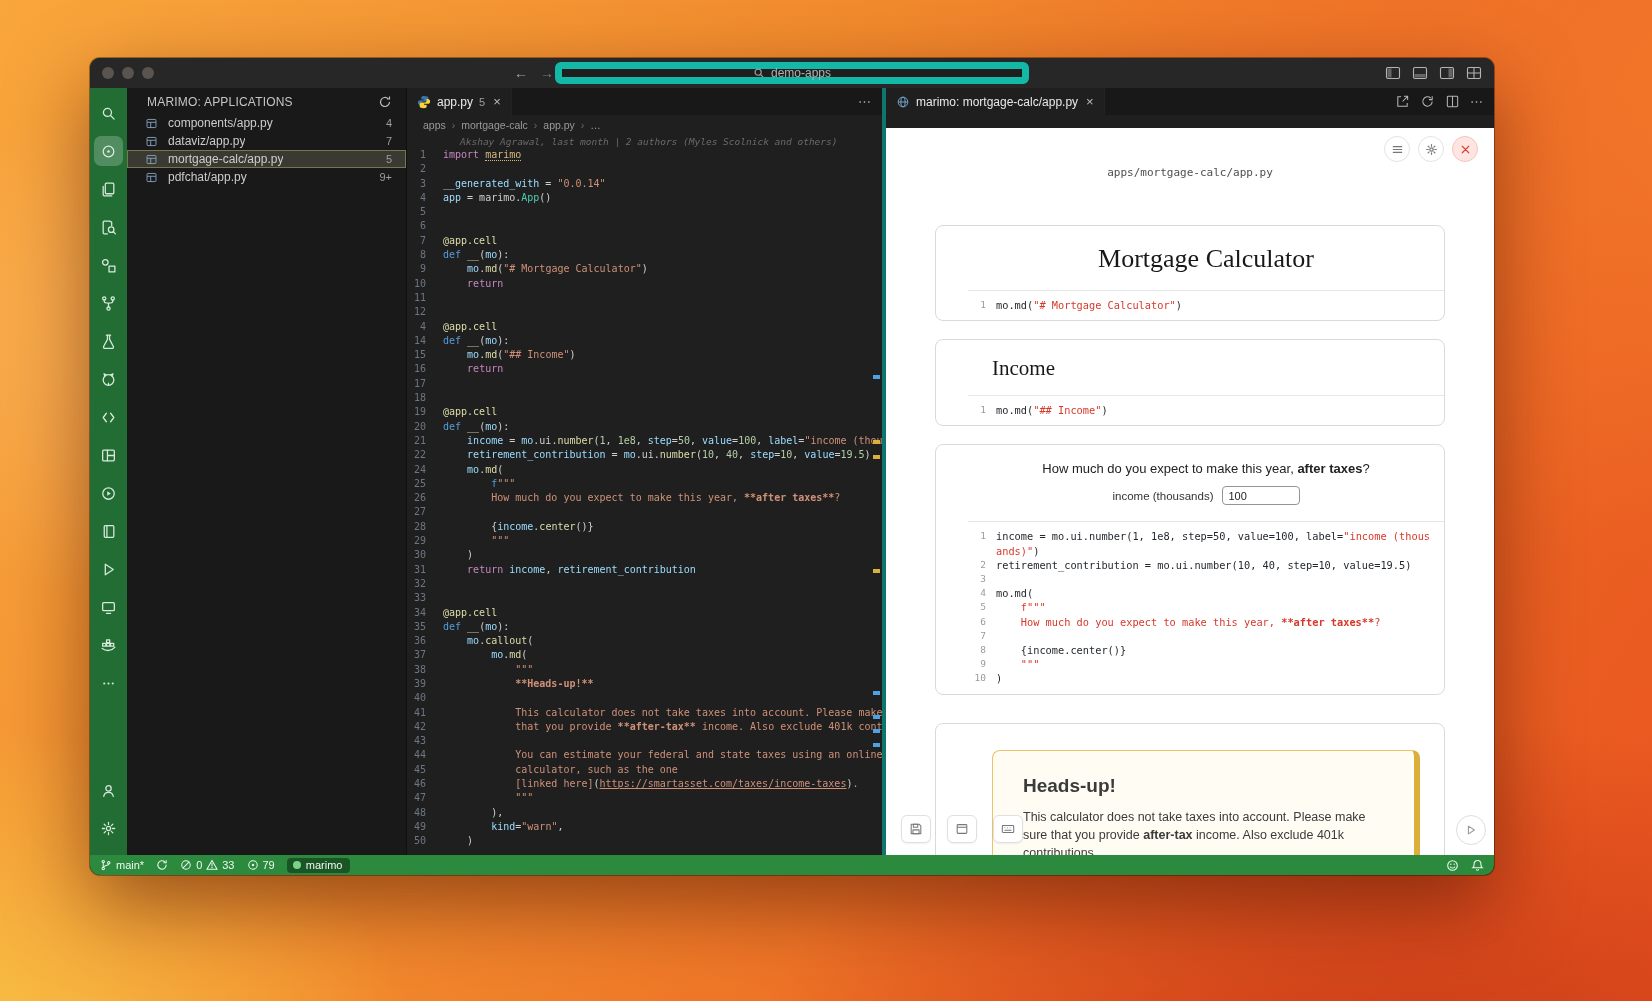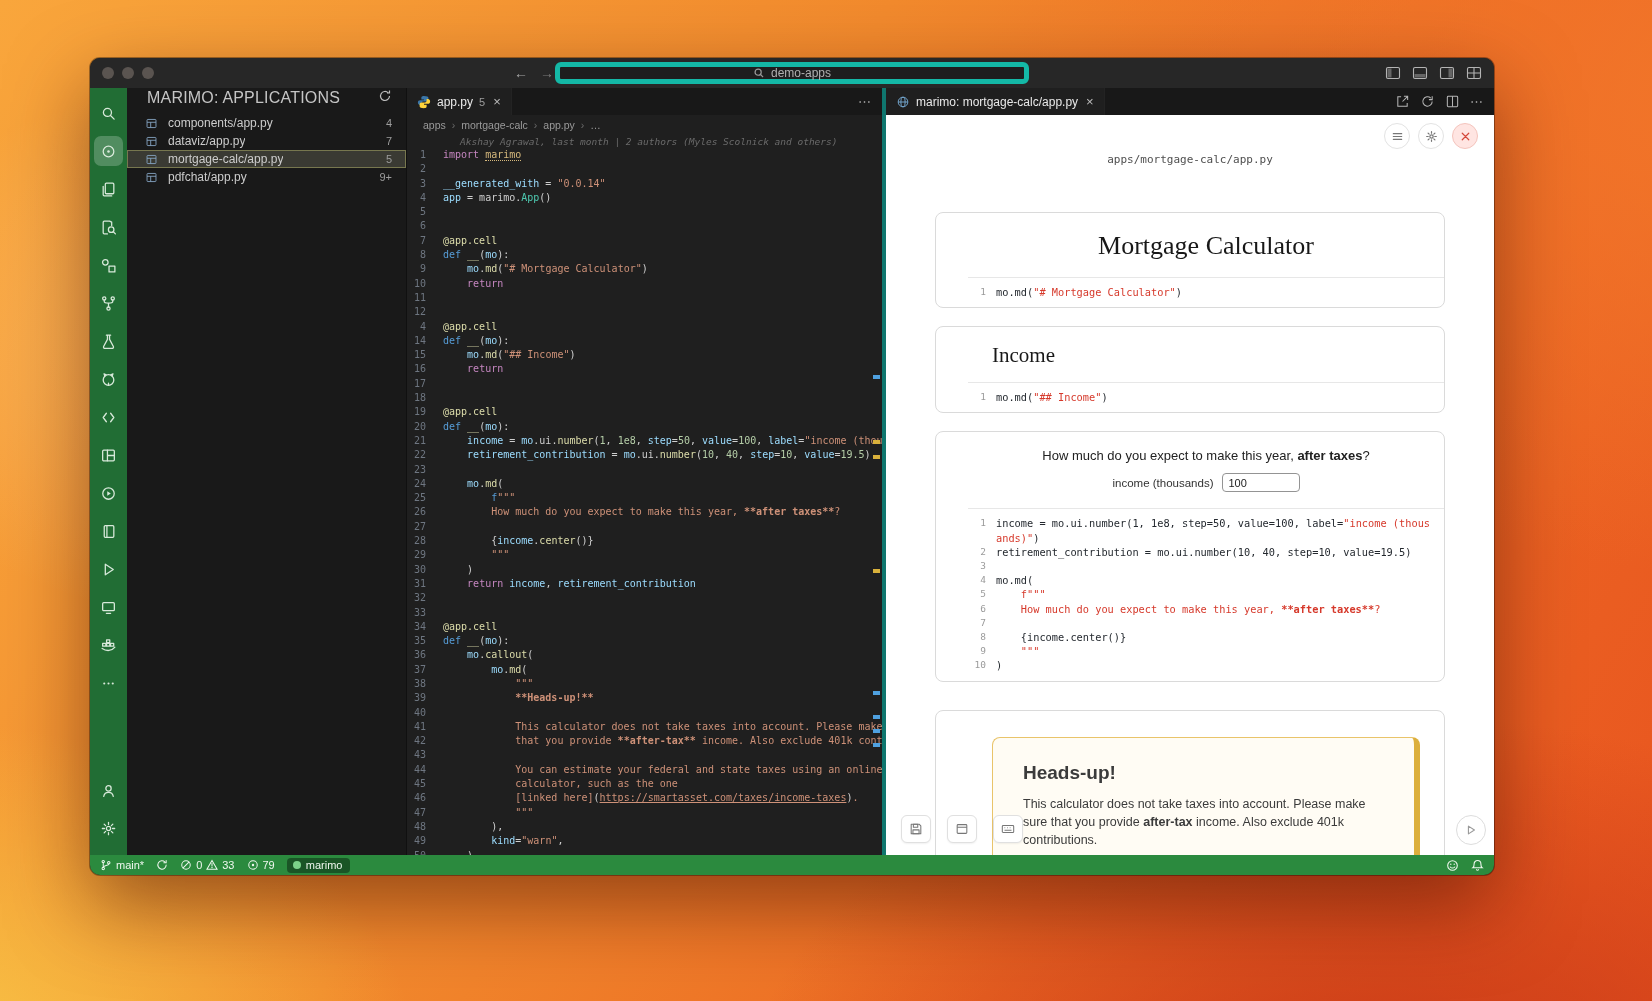--- a/index.html
+++ b/index.html
@@ -15,21 +15,21 @@
   .window { position:absolute; left:90px; top:58px; width:1404px; height:817px;
     border-radius:10px; overflow:hidden; display:flex; flex-direction:column;
     background:#1f1f1f; box-shadow:0 30px 80px rgba(60,10,0,.5), 0 0 0 1px rgba(0,0,0,.35); }
 
   
   .titlebar { height:30px; flex:none; background:#272727; position:relative; display:flex; align-items:center; }
   .traffic { position:absolute; left:12px; top:9px; display:flex; gap:8px; }
   .tl { width:12px; height:12px; border-radius:50%; background:#5a5450; }
   .navarrows { position:absolute; left:424px; top:0; height:30px; display:flex; align-items:center; gap:12px; color:#a8a8a8; font-size:14px; }
   .navarrows .fwd { color:#7c7c7c; }
-  .tsearch { margin:0 auto; width:474px; height:22px; background:#1e1e1e; border:5px solid #14b8a6; border-radius:6px;
+  .tsearch { margin:0 auto; width:474px; height:22px; background:#1e1e1e; border:7px solid #14b8a6; border-radius:6px;
     color:#b0b0b0; font-size:12px; display:flex; align-items:center; justify-content:center; gap:6px; }
   .tsearch svg { width:12px; height:12px; fill:none; stroke:#9a9a9a; stroke-width:1.4; }
   .tb-icons { position:absolute; right:12px; top:7px; display:flex; gap:11px; }
   .tb-icons svg { width:16px; height:16px; fill:none; stroke:#b4b4b4; stroke-width:1.1; }
   .tb-icons .pane-fill { fill:#b4b4b4; opacity:.45; stroke:none; }
 
   
   .main { flex:1; display:flex; min-height:0; }
 
   
@@ -37,21 +37,21 @@
   .ai { width:37px; height:38px; display:flex; align-items:center; justify-content:center; }
   .ai svg { width:17px; height:17px; fill:none; stroke:#d8e9da; stroke-width:1.2; stroke-linecap:round; stroke-linejoin:round; }
   .ai .fill { fill:#d8e9da; stroke:none; }
   .ai.active { position:relative; }
   .ai.active::before { content:""; position:absolute; inset:4px 4px; background:rgba(255,255,255,.22); border-radius:7px; }
   .ai.active svg { position:relative; }
   .ai.pushdown { margin-top:auto; }
 
   
   .sidebar { width:280px; flex:none; background:#191919; border-right:1px solid #101010; display:flex; flex-direction:column; }
-  .sb-header { height:26px; flex:none; display:flex; padding:1px 14px 0 20px; color:#c5c5c5; font-size:16px; letter-spacing:.2px; }
+  .sb-header { height:26px; flex:none; display:flex; align-items:center; padding:1px 14px 0 20px; color:#c5c5c5; font-size:12px; letter-spacing:.2px; }
   .sb-title { flex:1; }
   .sb-header svg { width:14px; height:14px; fill:none; stroke:#bdbdbd; stroke-width:1.2; }
   .fr { height:18px; display:flex; align-items:center; gap:10px; padding:0 14px 0 18px; color:#cccccc; font-size:12px; cursor:default; }
   .fr.sel { background:#3a3a33; outline:1px solid #77774f; outline-offset:-1px; }
   .fr-icon { width:13px; height:13px; fill:none; stroke:#86a5c3; stroke-width:1.1; flex:none; }
   .fr-label { white-space:nowrap; overflow:hidden; }
   .fr-badge { margin-left:auto; color:#9d9d9d; font-size:11px; }
 
   
   .editor-group { width:479px; flex:none; display:flex; flex-direction:column; background:#1f1f1f; border-right:4px solid #0f766e; min-width:0; }
@@ -70,21 +70,21 @@
   .cl-n { width:36px; flex:none; text-align:right; padding-right:17px; color:#6e7681; }
   .cl-c { flex:1; overflow:hidden; }
   .tk-t { color:#cfcfcf; } .tk-k { color:#569cd6; } .tk-c { color:#c586c0; }
   .tk-s, .tk-sl { color:#ce9178; } .tk-sb { color:#ce9178; font-weight:bold; }
   .tk-su { color:#ce9178; text-decoration:underline; }
   .tk-n { color:#b5cea8; } .tk-v { color:#9cdcfe; } .tk-d { color:#dcdcaa; } .tk-cl { color:#4ec9b0; }
   .tk-u { color:#d7ba7d; border-bottom:1px dotted #d7ba7d; }
   .rm { position:absolute; right:2px; width:7px; height:4px; }
 
   
-  .webview-group { flex:1; display:flex; flex-direction:column; background:#1f1f1f; min-width:0; }
+  .webview-group { flex:1; display:flex; flex-direction:column; background:#1f1f1f; min-width:0;gap:13px; }
   .wv-content { flex:1; position:relative; background:#ffffff; overflow:hidden; }
   .wv-controls { position:absolute; top:8px; right:16px; display:flex; gap:8px; z-index:6; }
   .wv-cbtn { width:26px; height:26px; border-radius:50%; border:1px solid #e3e3e3; background:#fff; display:flex; align-items:center; justify-content:center; color:#666; }
   .wv-cbtn svg { width:13px; height:13px; fill:none; stroke:#777; stroke-width:1.3; stroke-linecap:round; }
   .wv-cbtn.danger { background:#ffe5e2; border-color:#f4c4bd; }
   .wv-cbtn.danger svg { stroke:#d4483b; }
   .wv-filename { text-align:center; margin-top:38px; font-family:"DejaVu Sans Mono",monospace; font-size:11px; color:#4f4f4f; }
   .card { width:510px; margin:18px auto 0; border:1px solid #dadada; border-radius:8px; background:#fff; overflow:hidden;padding-left:32px; }
   .card1 { margin-top:46px; }
   .c-title1 { font-family:"Liberation Serif",serif; font-size:26px; color:#181818; text-align:center; padding:18px 0 16px; }
@@ -372,21 +372,20 @@
           <div class="cl"><span class="cl-n">4</span><span class="cl-c"><span class="tk-d">@app.cell</span></span></div>
           <div class="cl"><span class="cl-n">14</span><span class="cl-c"><span class="tk-k">def </span><span class="tk-d">__</span><span class="tk-t">(</span><span class="tk-v">mo</span><span class="tk-t">):</span></span></div>
           <div class="cl"><span class="cl-n">15</span><span class="cl-c"><span class="tk-t">    </span><span class="tk-v">mo</span><span class="tk-t">.</span><span class="tk-d">md</span><span class="tk-t">(</span><span class="tk-s">"## Income"</span><span class="tk-t">)</span></span></div>
           <div class="cl"><span class="cl-n">16</span><span class="cl-c"><span class="tk-t">    </span><span class="tk-c">return</span></span></div>
           <div class="cl"><span class="cl-n">17</span><span class="cl-c"></span></div>
           <div class="cl"><span class="cl-n">18</span><span class="cl-c"></span></div>
           <div class="cl"><span class="cl-n">19</span><span class="cl-c"><span class="tk-d">@app.cell</span></span></div>
           <div class="cl"><span class="cl-n">20</span><span class="cl-c"><span class="tk-k">def </span><span class="tk-d">__</span><span class="tk-t">(</span><span class="tk-v">mo</span><span class="tk-t">):</span></span></div>
           <div class="cl"><span class="cl-n">21</span><span class="cl-c"><span class="tk-t">    </span><span class="tk-v">income</span><span class="tk-t"> = </span><span class="tk-v">mo</span><span class="tk-t">.ui.</span><span class="tk-d">number</span><span class="tk-t">(</span><span class="tk-n">1</span><span class="tk-t">, </span><span class="tk-n">1e8</span><span class="tk-t">, </span><span class="tk-v">step</span><span class="tk-t">=</span><span class="tk-n">50</span><span class="tk-t">, </span><span class="tk-v">value</span><span class="tk-t">=</span><span class="tk-n">100</span><span class="tk-t">, </span><span class="tk-v">label</span><span class="tk-t">=</span><span class="tk-s">"income (thousands)"</span></span></div>
           <div class="cl"><span class="cl-n">22</span><span class="cl-c"><span class="tk-t">    </span><span class="tk-v">retirement_contribution</span><span class="tk-t"> = </span><span class="tk-v">mo</span><span class="tk-t">.ui.</span><span class="tk-d">number</span><span class="tk-t">(</span><span class="tk-n">10</span><span class="tk-t">, </span><span class="tk-n">40</span><span class="tk-t">, </span><span class="tk-v">step</span><span class="tk-t">=</span><span class="tk-n">10</span><span class="tk-t">, </span><span class="tk-v">value</span><span class="tk-t">=</span><span class="tk-n">19.5</span><span class="tk-t">)</span></span></div>
-          <div class="cl"><span class="cl-n">23</span><span class="cl-c"></span></div>
           <div class="cl"><span class="cl-n">24</span><span class="cl-c"><span class="tk-t">    </span><span class="tk-v">mo</span><span class="tk-t">.</span><span class="tk-d">md</span><span class="tk-t">(</span></span></div>
           <div class="cl"><span class="cl-n">25</span><span class="cl-c"><span class="tk-t">        </span><span class="tk-k">f</span><span class="tk-s">"""</span></span></div>
           <div class="cl"><span class="cl-n">26</span><span class="cl-c"><span class="tk-s">        How much do you expect to make this year, </span><span class="tk-sb">**after taxes**</span><span class="tk-s">?</span></span></div>
           <div class="cl"><span class="cl-n">27</span><span class="cl-c"></span></div>
           <div class="cl"><span class="cl-n">28</span><span class="cl-c"><span class="tk-s">        </span><span class="tk-t">{</span><span class="tk-v">income</span><span class="tk-t">.</span><span class="tk-d">center</span><span class="tk-t">()}</span></span></div>
           <div class="cl"><span class="cl-n">29</span><span class="cl-c"><span class="tk-s">        """</span></span></div>
           <div class="cl"><span class="cl-n">30</span><span class="cl-c"><span class="tk-t">    )</span></span></div>
           <div class="cl"><span class="cl-n">31</span><span class="cl-c"><span class="tk-t">    </span><span class="tk-c">return</span><span class="tk-t"> </span><span class="tk-v">income</span><span class="tk-t">, </span><span class="tk-v">retirement_contribution</span></span></div>
           <div class="cl"><span class="cl-n">32</span><span class="cl-c"></span></div>
           <div class="cl"><span class="cl-n">33</span><span class="cl-c"></span></div>

